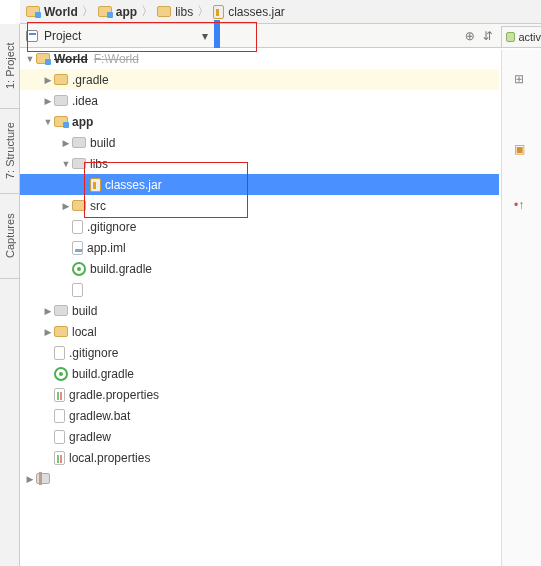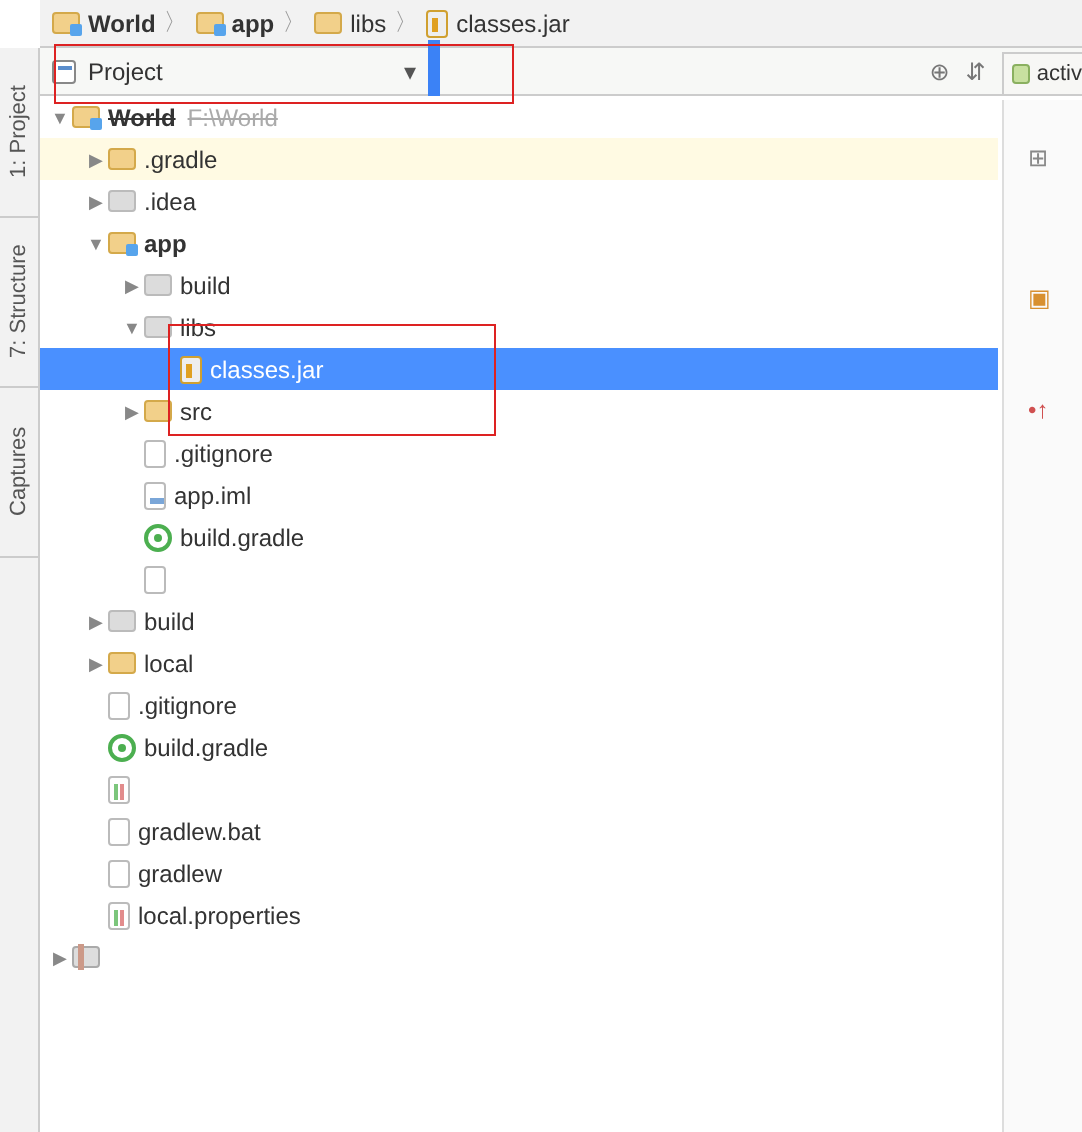--- a/index.html
+++ b/index.html
@@ -253,20 +253,21 @@
       <span class="label">.gitignore</span>
     </div>
     <div class="row ind2">
       <span class="twisty"></span>
       <span class="ico gradle"></span>
       <span class="label">build.gradle</span>
     </div>
     <div class="row ind2">
       <span class="twisty"></span>
       <span class="ico prop"></span>
+      <span class="label">gradle.properties</span>
     </div>
     <div class="row ind2">
       <span class="twisty"></span>
       <span class="ico file"></span>
       <span class="label">gradlew.bat</span>
     </div>
     <div class="row ind2">
       <span class="twisty"></span>
       <span class="ico file"></span>
       <span class="label">gradlew</span>

